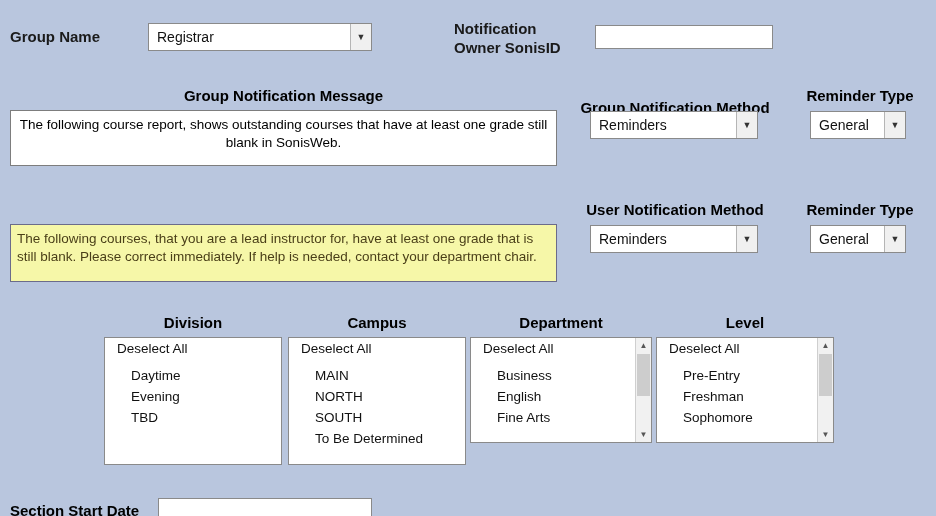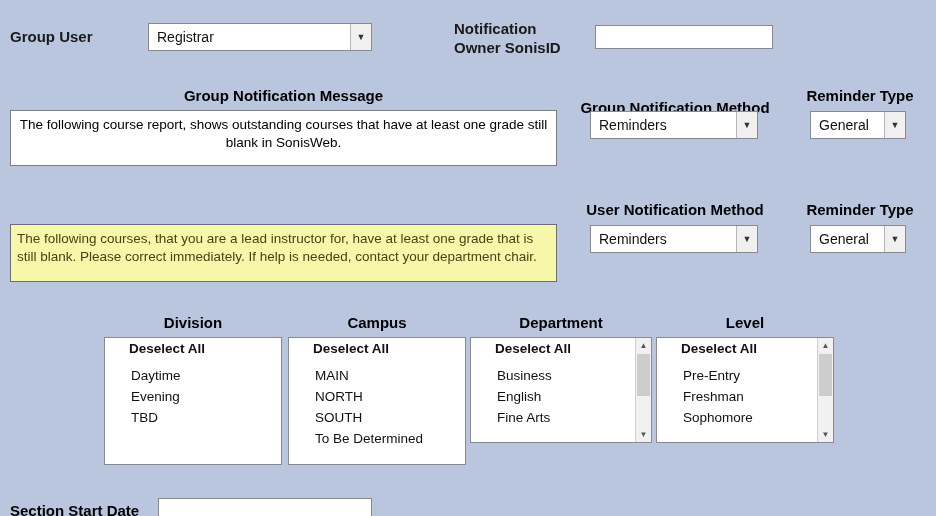--- a/index.html
+++ b/index.html
@@ -141,22 +141,22 @@
     border: 1px solid #8a8a8a;
     overflow: hidden;
   }
   .listbox .opt {
     font-size: 13.5px;
     padding: 3px 4px 3px 26px;
     white-space: nowrap;
     color: #111;
   }
   .listbox .opt.first {
-    font-weight: bold;
-    padding-left: 24px;
+    font-weight: normal;
+    padding-left: 12px;
   }
   .listbox .opt.gap {
     margin-top: 6px;
   }
   .scrollbar {
     position: absolute;
     top: 0;
     right: 0;
     bottom: 0;
     width: 15px;
@@ -209,21 +209,21 @@
     background: #fff;
     font-family: "Liberation Sans", sans-serif;
     font-size: 13px;
     padding: 0 4px;
   }
 </style>
 </head>
 <body>
 
 <div class="row-top">
-  <div class="label-bold" id="group-name-label">Group User</div>
+  <div class="label-bold" id="group-name-label">Group Name</div>
 
   <div class="select-box" id="group-name-select">
     <span>Registrar</span>
     <span class="select-arrow">▼</span>
   </div>
 
   <div class="label-bold" id="notif-owner-label">Notification Owner SonisID</div>
 
   <input id="notif-owner-input" type="text" value="" placeholder="" style="">
 </div>

